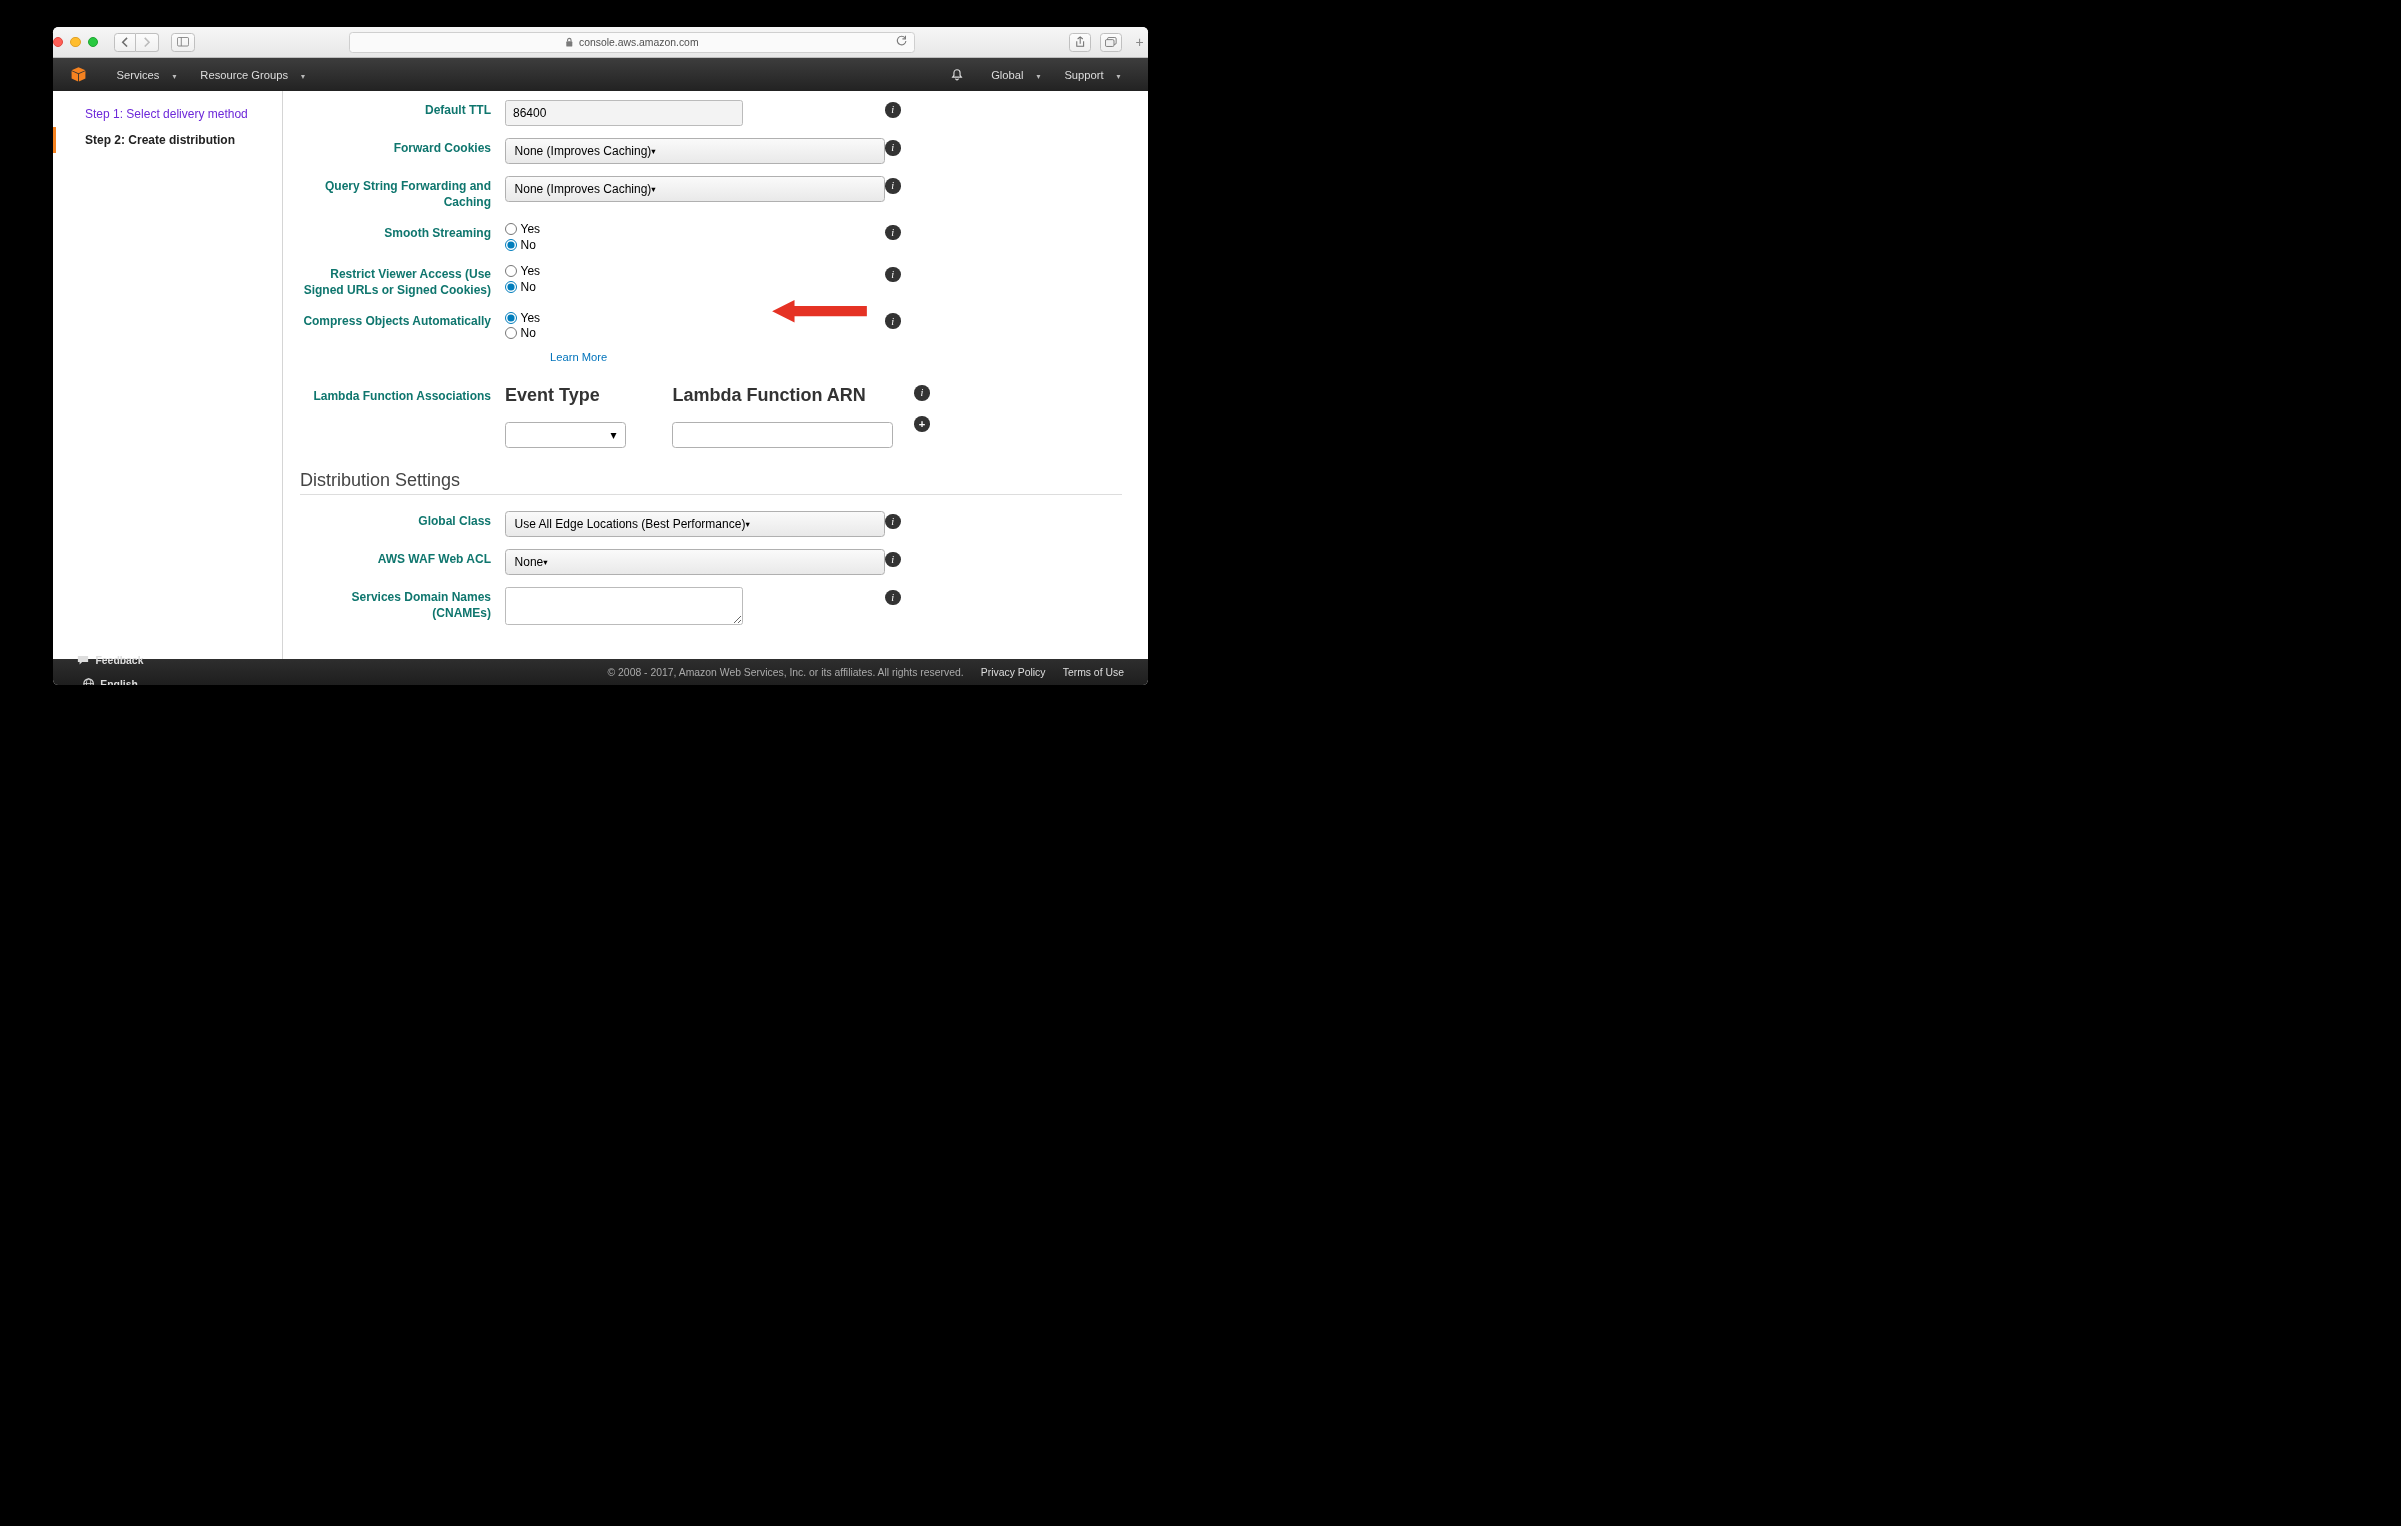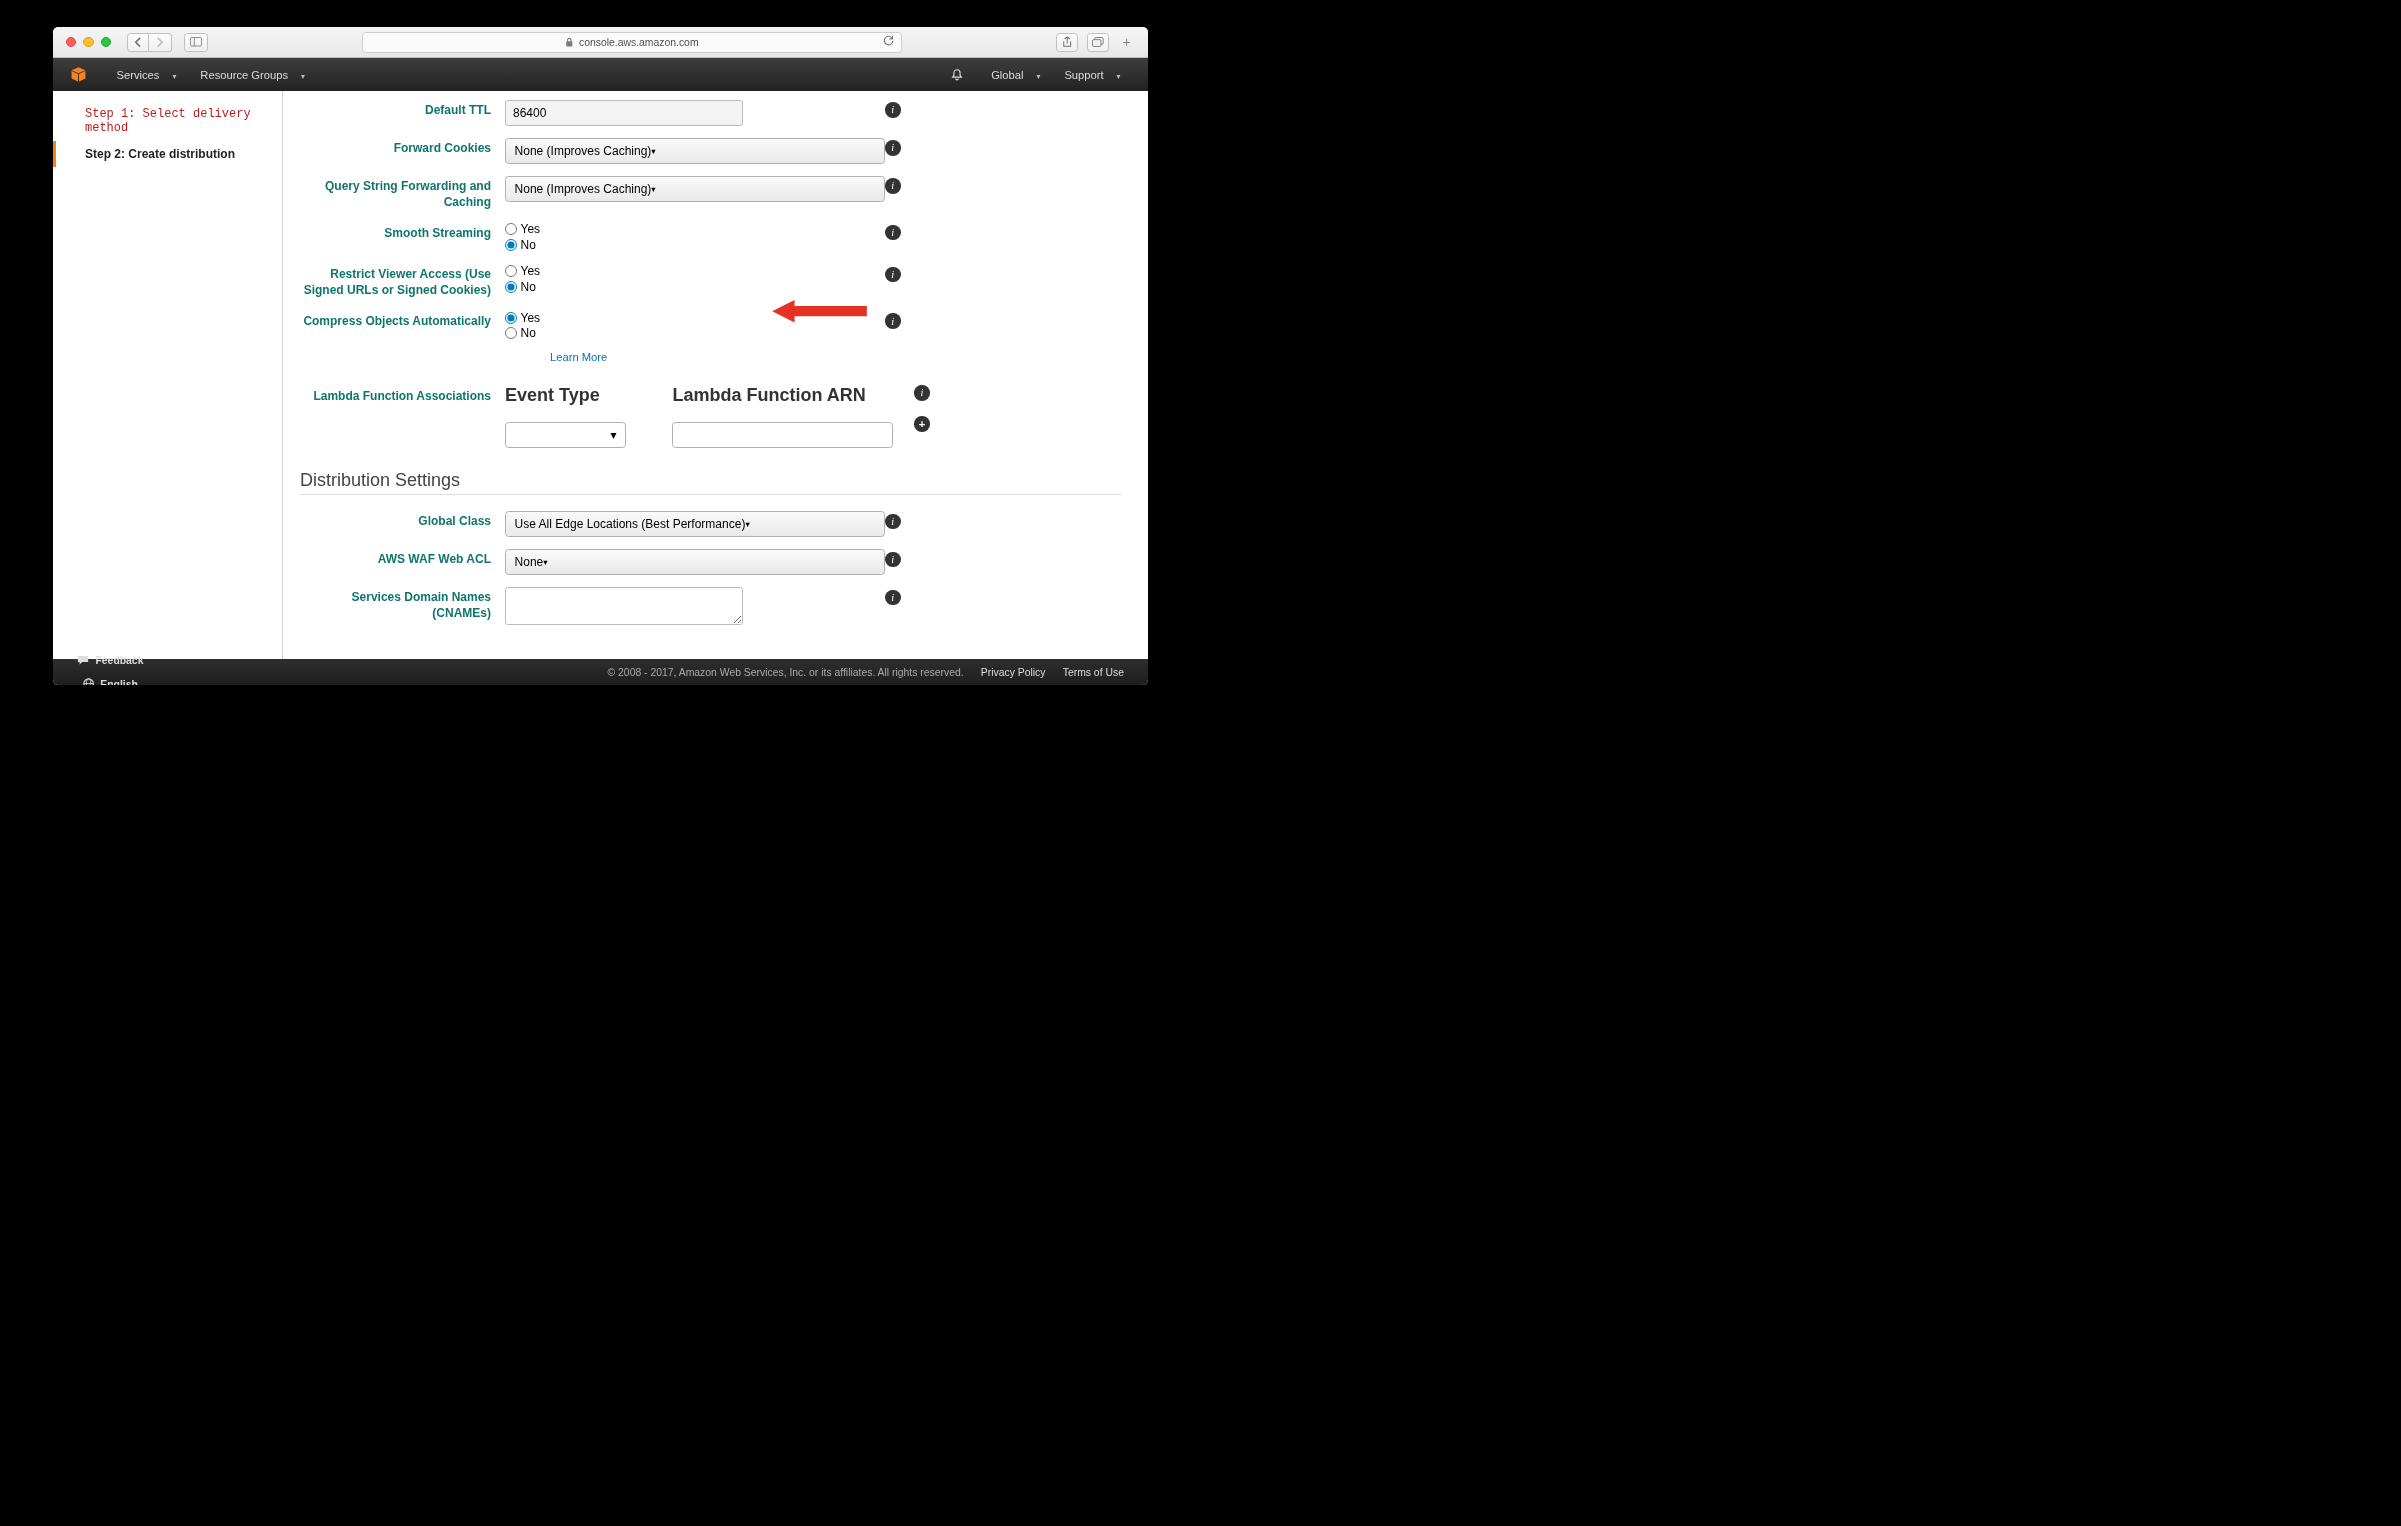--- a/index.html
+++ b/index.html
@@ -26,21 +26,21 @@
   flex-direction: column;
 }
 
 
 .safari-toolbar {
   height: 31px;
   background: linear-gradient(#f6f6f6, #e7e7e7);
   border-bottom: 0.9px solid #bdbdbd;
   display: flex;
   align-items: center;
-  padding: 0 13px;
+  padding: 0 0;
   gap: 7px;
 }
 .traffic-lights { display: flex; gap: 7px; margin-right: 8.6px; }
 .traffic-light { width: 10.4px; height: 10.4px; border-radius: 50%; }
 .tl-close { background: #ff5f57; border: 0.4px solid #e1483f; }
 .tl-min { background: #ffbd2e; border: 0.4px solid #e1a127; }
 .tl-max { background: #28c940; border: 0.4px solid #1fa531; }
 .nav-buttons { display: flex; gap: 0; }
 .nav-btn {
   width: 22.4px; height: 19px;
@@ -114,21 +114,21 @@
   display:block;
   padding: 6px 17px 6px 29px;
   font-size: 12px;
   border-left: 3.5px solid transparent;
 }
 .step-link.active {
   font-weight: bold;
   color: #222;
   border-left-color: #f58220;
 }
-.step-link.inactive { color: #b91c1c; font-family: Liberation Mono, monospace; }
+.step-link.inactive { color: #6d28d9; }
 
 
 .main-form { flex: 1; padding: 8.6px 26px 8.6px 17px; overflow-y: hidden; }
 .form-row { display: flex; align-items: flex-start; margin-bottom: 12px; }
 .form-label {
   width: 205px;
   text-align: right;
   padding-right: 14px;
   font-weight: bold;
   color: #0f766e;

